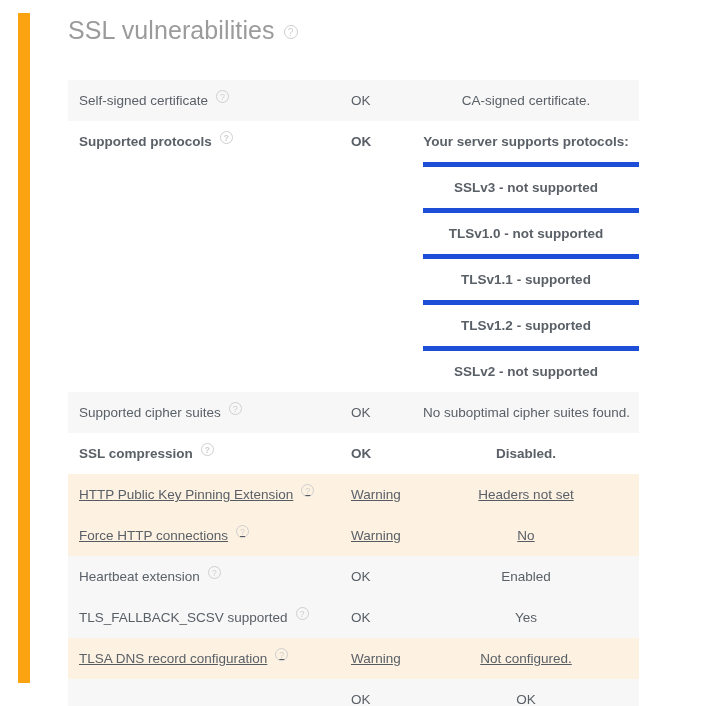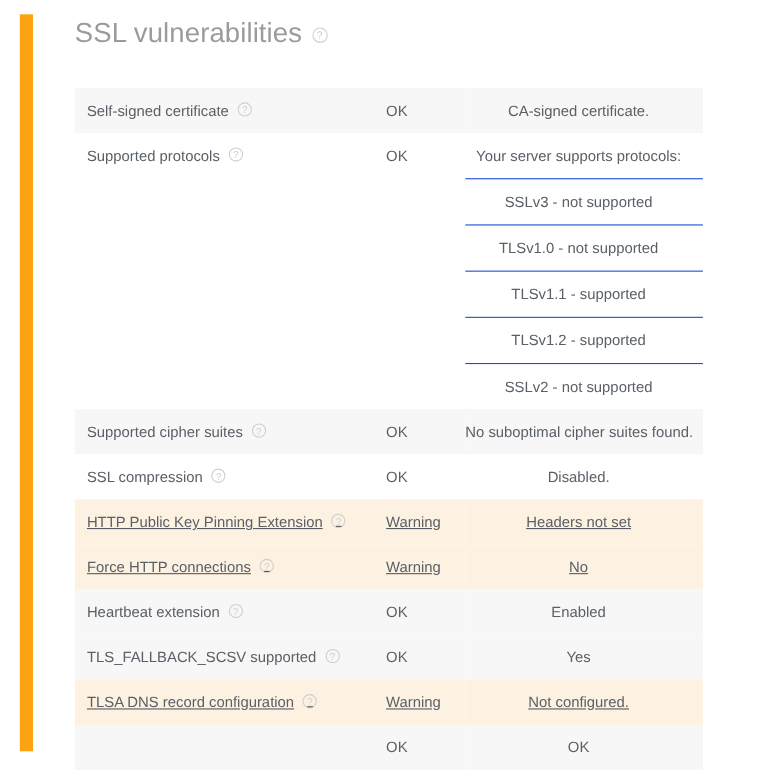--- a/index.html
+++ b/index.html
@@ -76,46 +76,46 @@
 
   .vuln-table {
     position: absolute;
     left: 68px;
     top: 80px;
     width: 559px;
     border-collapse: collapse;
     table-layout: fixed;
   }
   .vuln-table tr.row-odd   { background: #f7f7f7; }
-  .vuln-table tr.row-even  { background: #ffffff; }
+  .vuln-table tr.row-even  { background: #ffffff; font-weight: bold; }
   .vuln-table tr.row-warn  { background: #fdf2e2; text-decoration: underline; }
 
   .vuln-table td {
     padding: 0;
     vertical-align: top;
     font-size: 13.5px;
     color: #5a6067;
     line-height: 19px;
   }
   .col-name   { width: 264px; padding: 11px 8px 11px 11px !important; }
   .col-status { width: 68px;  padding: 11px 4px 11px 0 !important; }
   .col-value  { width: 216px; padding: 0 !important; }
 
   .name-cell-inner {
     display: flex;
-    align-items: center;
+    align-items: flex-start;
     gap: 8px;
   }
   .name-text { white-space: nowrap; }
 
   
   .value-list { display: block; text-align: center; }
   .value-line {
     padding: 11px 10px 11px 0;
-    border-top: 1px solid #1d4ed8;
+    border-top: 5px solid #1d4ed8;
     white-space: nowrap;
   }
   .value-line:first-child { border-top: none; }
 </style>
 </head>
 <body>
 
 <div class="page">
 
   <div class="accent-bar"></div>

